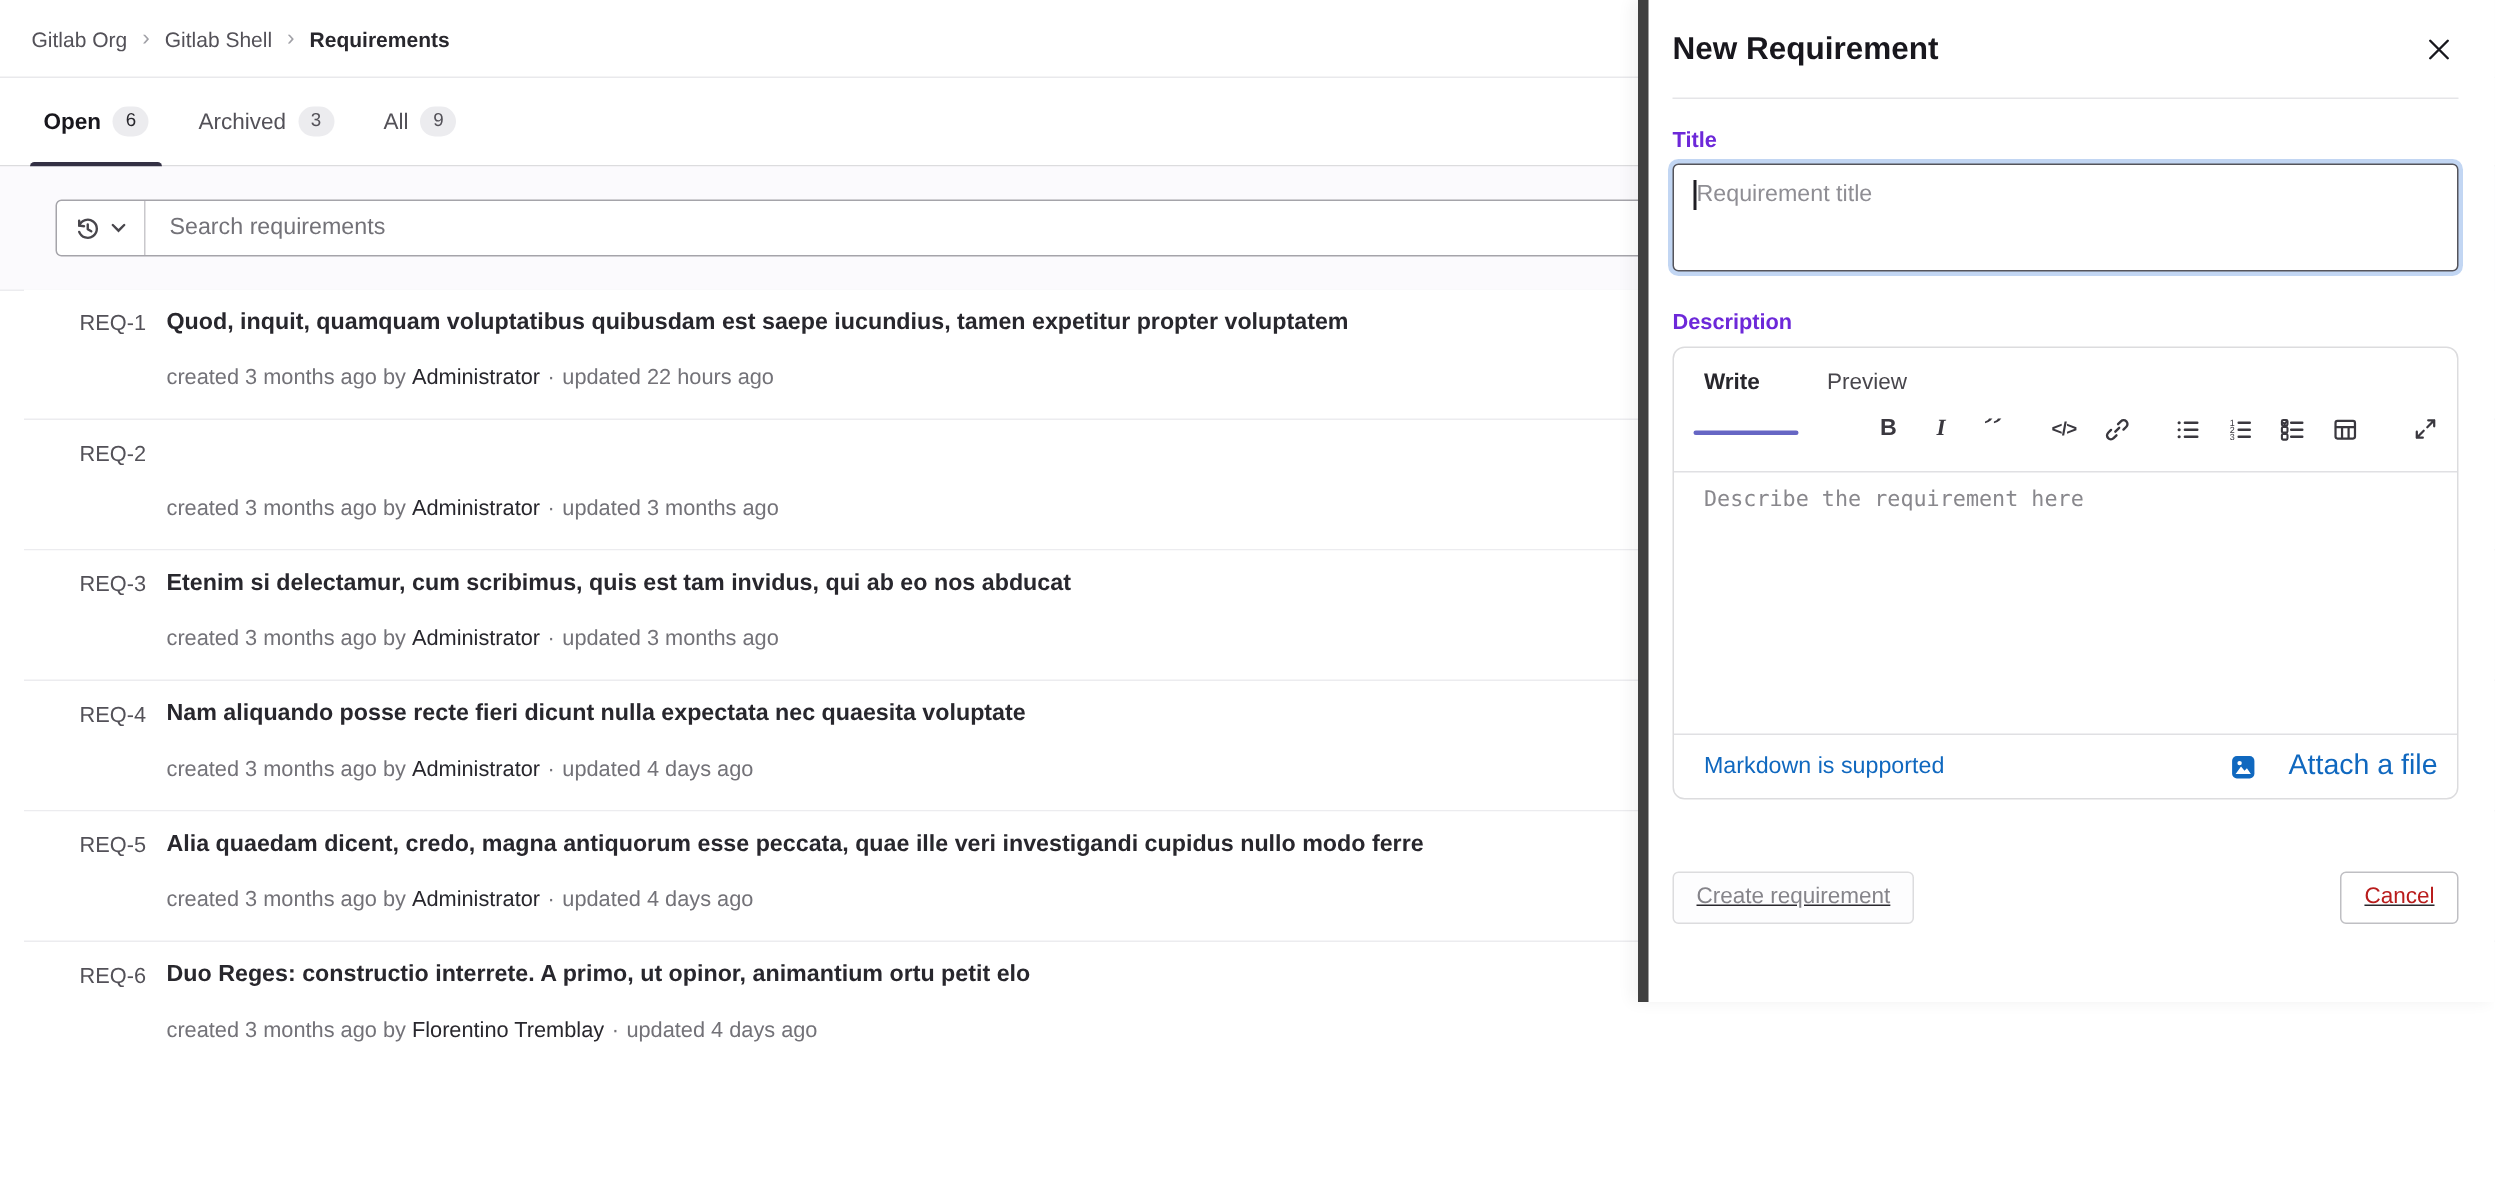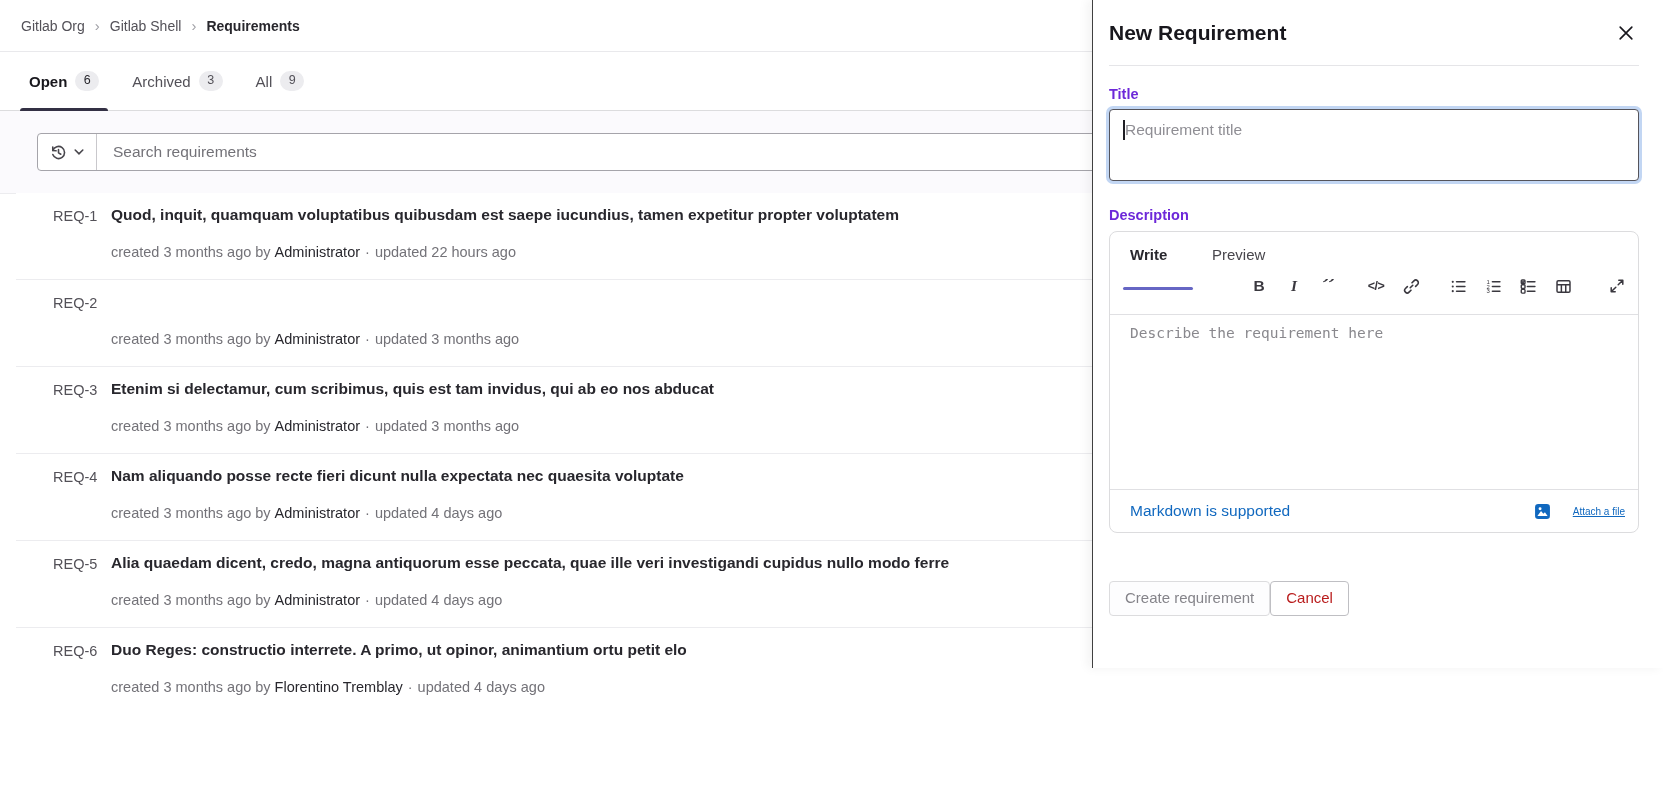--- a/index.html
+++ b/index.html
@@ -47,21 +47,21 @@
   .req-item{position:relative;height:86px;border-bottom:1px solid #ececef;background:#fff;}
   .req-id{position:absolute;left:37px;top:15px;font-size:14.5px;color:#535158;}
   .req-title{position:absolute;left:95px;top:13px;font-size:15.5px;font-weight:700;
     color:#28272d;cursor:pointer;white-space:nowrap;}
   .req-meta{position:absolute;left:95px;top:51px;font-size:14.5px;color:#737278;white-space:nowrap;}
   .req-author{color:#28272d;margin-left:4px;cursor:pointer;}
   .req-sep{margin:0 5px;}
 
   
   .drawer{position:absolute;top:0;left:1092px;width:571px;height:668px;background:#fff;
-    border-left:1px solid #404040;box-shadow:-4px 0 10px rgba(31,30,36,0.06);z-index:10;box-sizing:border-box;}
+    border-left:7px solid #404040;box-shadow:-4px 0 10px rgba(31,30,36,0.06);z-index:10;box-sizing:border-box;}
   .drawer-inner{position:absolute;left:16px;right:24px;top:0;}
   .drawer-header{height:65px;border-bottom:1px solid #e5e5e8;display:flex;
     align-items:center;justify-content:space-between;}
   .drawer-title{font-size:21px;font-weight:700;color:#18171d;margin:0;}
   .drawer-close{width:26px;height:26px;display:flex;align-items:center;justify-content:center;
     background:none;border:none;cursor:pointer;padding:0;}
   .field-label{margin-top:20px;font-size:14.5px;font-weight:700;color:#6d28d9;}
   .title-wrap{position:relative;margin-top:7px;}
   .title-input{display:block;width:100%;height:72px;border:1px solid #55545b;border-radius:4px;
     box-shadow:0 0 0 3px #c2d6f3;padding:11px 15px;font-size:15.5px;font-family:inherit;
@@ -87,24 +87,24 @@
   .glyph-q{font-family:"Liberation Serif",serif;font-weight:700;font-size:27px;line-height:8px;height:14px;overflow:hidden;}
   .glyph-c{font-size:12.5px;font-weight:700;letter-spacing:-0.5px;}
   .md-body{position:absolute;top:83px;left:0;right:0;bottom:42px;}
   .md-textarea{width:100%;height:100%;border:none;outline:none;resize:none;
     padding:10px 20px;box-sizing:border-box;font-family:"DejaVu Sans Mono",monospace;
     font-size:14.5px;color:#28272d;background:transparent;}
   .md-textarea::placeholder{color:#89888d;}
   .md-footer{position:absolute;left:0;right:0;bottom:0;height:42px;border-top:1px solid #e0e0e3;
     display:flex;align-items:center;justify-content:space-between;padding:0 13px 0 20px;}
   .md-markdown-link{color:#1068bf;font-size:15.5px;cursor:pointer;}
-  .md-attach{display:flex;align-items:center;gap:22px;color:#1068bf;font-size:10px;
-    cursor:pointer;background:none;border:none;padding:0;text-decoration:underline;}
-
-  .actions{margin-top:48px;display:flex;}
+  .md-attach{display:flex;align-items:center;gap:22px;color:#1068bf;font-size:19px;
+    cursor:pointer;background:none;border:none;padding:0;}
+
+  .actions{margin-top:48px;display:flex;justify-content:space-between;text-decoration:underline;}
   .btn{font-size:15px;border-radius:4px;padding:7px 15px;cursor:pointer;line-height:1.25;}
   .btn-create{background:#fdfdfe;border:1px solid #dcdcde;color:#85848a;}
   .btn-cancel{background:#fff;border:1px solid #bfbfc3;color:#b91c1c;}
 </style>
 </head>
 <body>
 
 <div>
 
   <div class="breadcrumb-bar">

